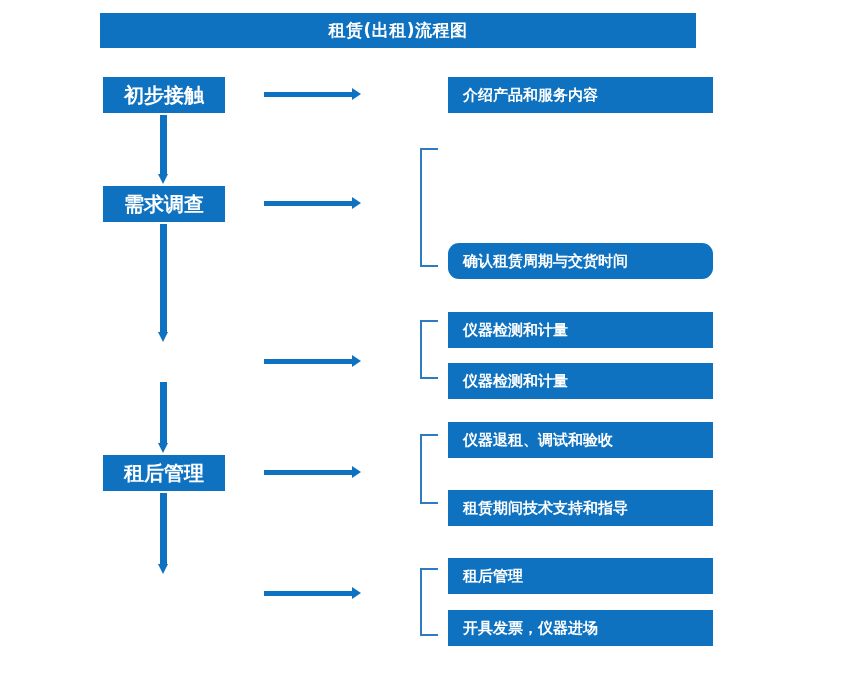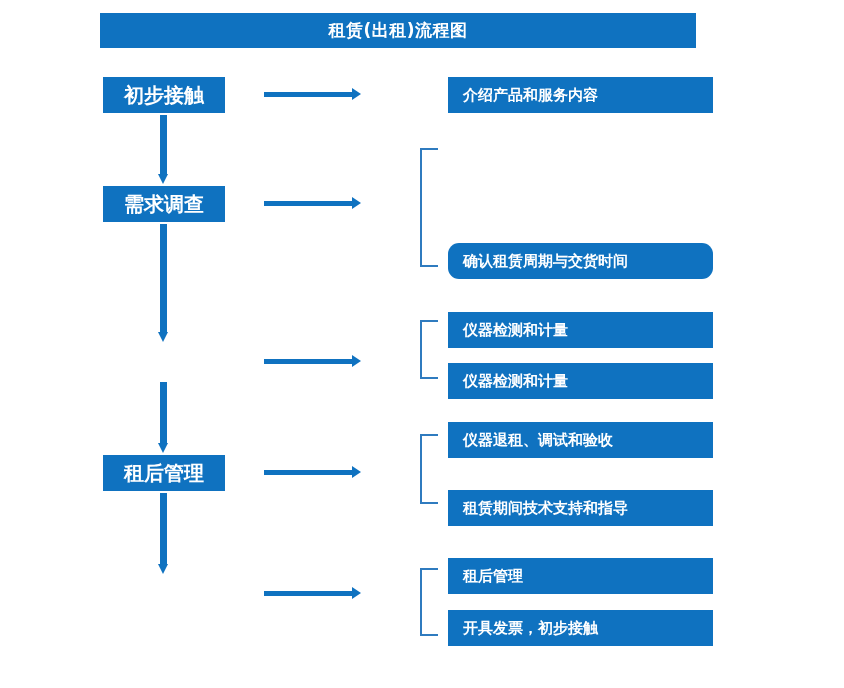--- a/index.html
+++ b/index.html
@@ -201,15 +201,15 @@
   <div class="box detail" style="top:312px;">仪器检测和计量</div>
 
   <div class="box detail" style="top:363px;">仪器检测和计量</div>
 
   <div class="box detail" style="top:422px;">仪器退租、调试和验收</div>
 
   <div class="box detail" style="top:490px;">租赁期间技术支持和指导</div>
 
   <div class="box detail" style="top:558px;">租后管理</div>
 
-  <div class="box detail" style="top:610px;">开具发票，初步接触</div>
+  <div class="box detail" style="top:610px;">开具发票，仪器进场</div>
 
 </div>
 
 </body></html>

